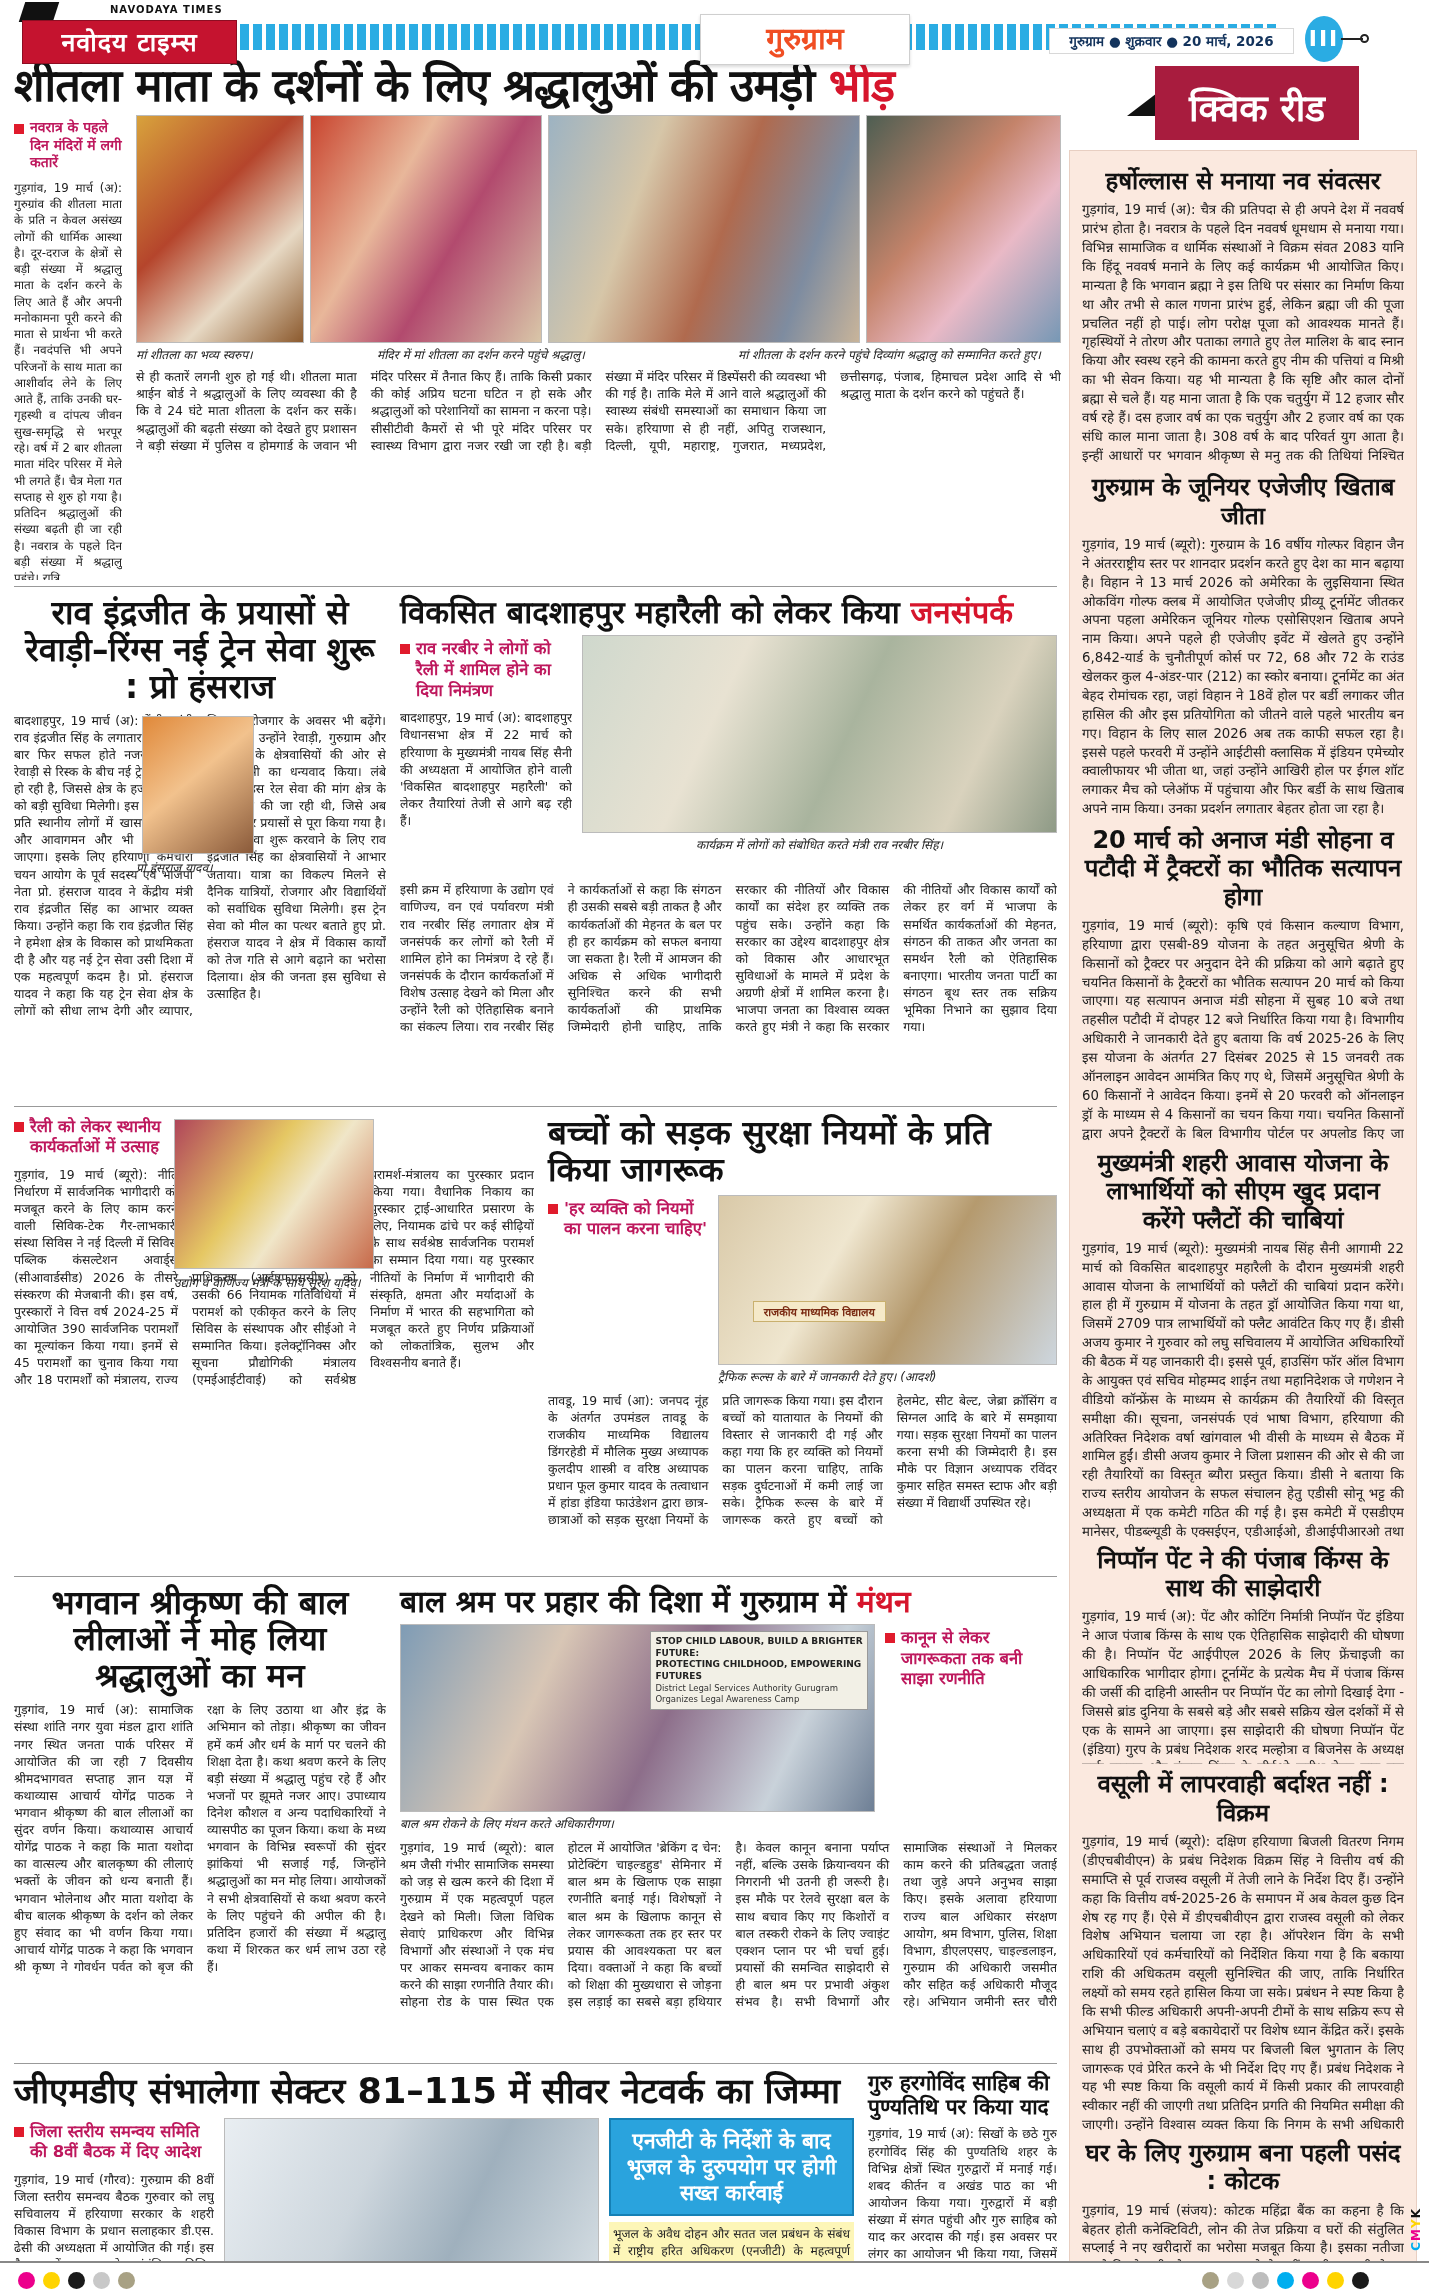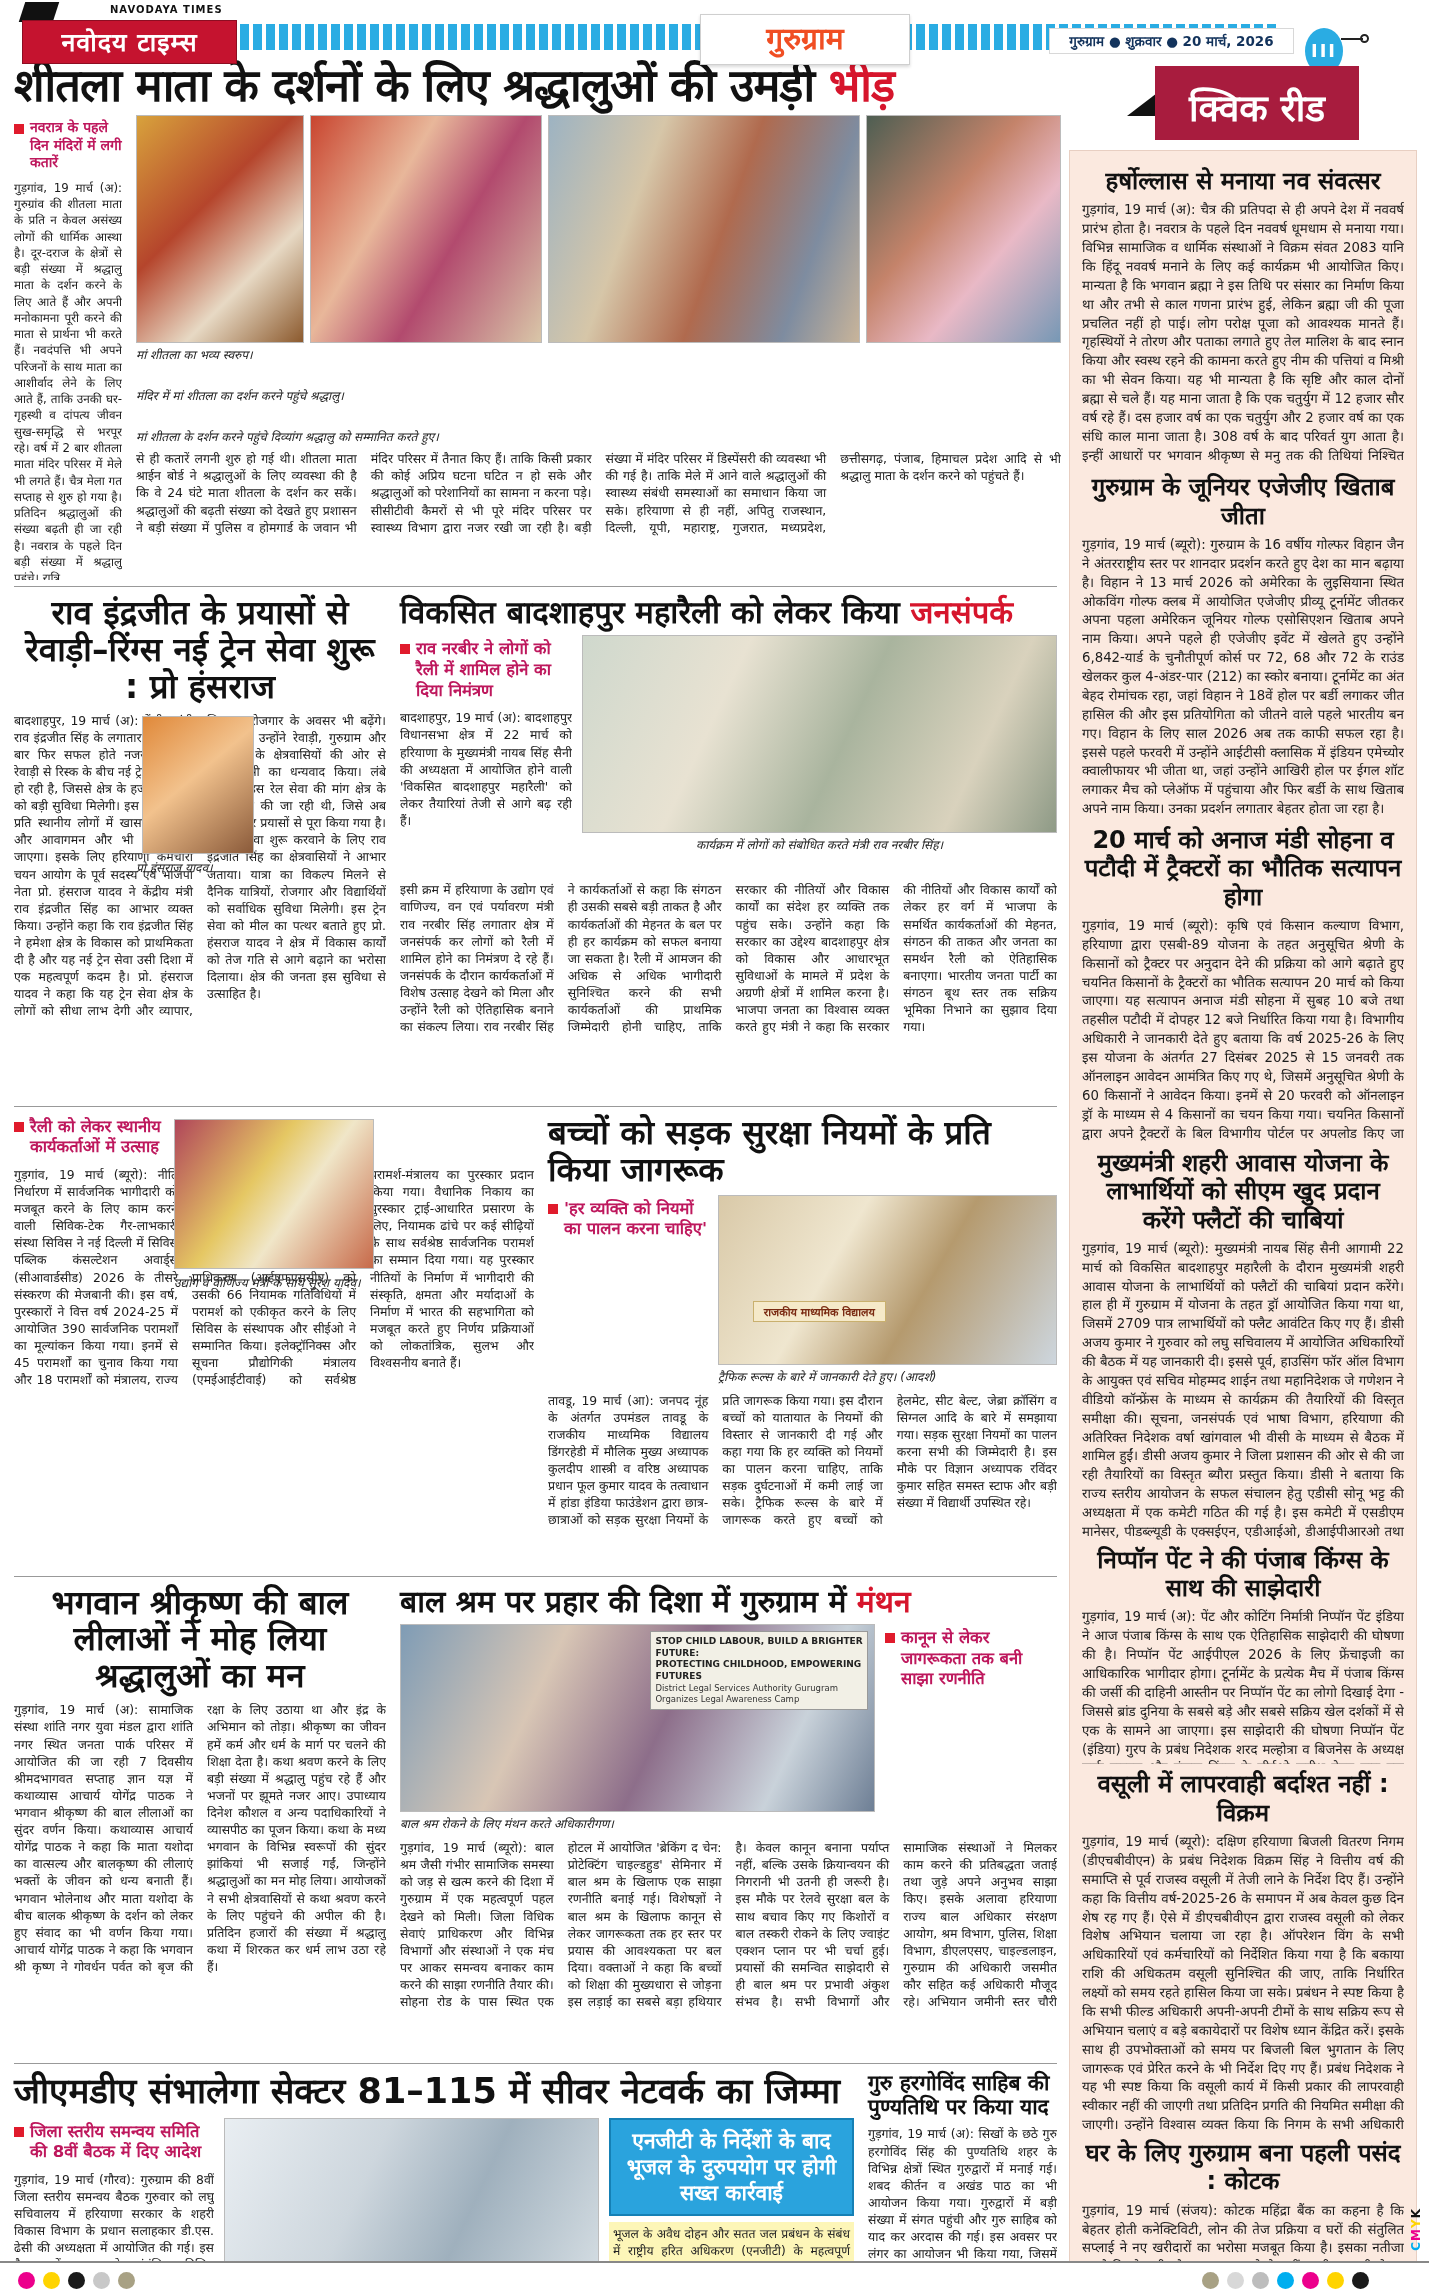--- a/index.html
+++ b/index.html
@@ -12,22 +12,22 @@
     background:repeating-linear-gradient(90deg,#2aace3 0 9px,#ffffff 9px 13px); }
   .brand-box { position:absolute; left:22px; top:20px; width:215px; background:#c5132f; color:#fff;
     font-weight:bold; font-size:25px; text-align:center; padding:3px 0 5px; letter-spacing:1px;
     border:1px solid #8d0d22; }
   .brand-small { position:absolute; left:110px; top:4px; font-size:10px; font-weight:bold; color:#111; letter-spacing:1px; }
   .brand-flag { position:absolute; left:22px; top:2px; width:34px; height:20px; background:#111; transform:skewX(-18deg); }
   .edition-box { position:absolute; left:700px; top:14px; width:210px; background:#fff; border:1px solid #cfcfcf;
     text-align:center; font-size:30px; font-weight:bold; color:#f04e23; padding:2px 0 6px; box-shadow:0 2px 3px rgba(0,0,0,.15);}
   .date-box { position:absolute; right:135px; top:28px; width:245px; background:#fff; border:1px solid #d8d8d8;
     text-align:center; font-size:13.5px; font-weight:bold; color:#13335c; padding:3px 0; }
-  .page-circle { position:absolute; right:86px; top:28px; width:38px; height:46px; border-radius:50%;
-    background:#2aace3; color:#fff; font-weight:bold; font-size:18px; text-align:center; line-height:46px; letter-spacing:2px;}
+  .page-circle { position:absolute; right:86px; top:16px; width:38px; height:46px; border-radius:50%;
+    background:#2aace3; color:#fff; font-weight:bold; font-size:22px; text-align:center; line-height:46px; letter-spacing:2px;}
   .reg-line { position:absolute; right:66px; top:38px; width:22px; height:2px; background:#222; }
   .reg-dot { position:absolute; right:60px; top:34px; width:9px; height:9px; border:2px solid #222; border-radius:50%; }
 
   
   .content { display:flex; gap:12px; padding:2px 14px 0 14px; }
   .main-col { width:1043px; flex:0 0 1043px; }
   .rail { width:348px; flex:0 0 348px; }
 
   h1.lead-h { font-size:45px; font-weight:bold; color:#111; letter-spacing:-1px; line-height:1.05; padding:2px 0 6px; }
   .accent { color:#d6152c; }
@@ -116,21 +116,21 @@
             <div class="subhead" style="font-size:14px;">नवरात्र के पहले दिन मंदिरों में लगी कतारें</div>
             <div class="body-txt clip" style="height:400px; font-size:11.8px;">गुड़गांव, 19 मार्च (अ): गुरुग्रांव की शीतला माता के प्रति न केवल असंख्य लोगों की धार्मिक आस्था है। दूर-दराज के क्षेत्रों से बड़ी संख्या में श्रद्धालु माता के दर्शन करने के लिए आते हैं और अपनी मनोकामना पूरी करने की माता से प्रार्थना भी करते हैं। नवदंपत्ति भी अपने परिजनों के साथ माता का आशीर्वाद लेने के लिए आते हैं, ताकि उनकी घर-गृहस्थी व दांपत्य जीवन सुख-समृद्धि से भरपूर रहे। वर्ष में 2 बार शीतला माता मंदिर परिसर में मेले भी लगते हैं। चैत्र मेला गत सप्ताह से शुरु हो गया है। प्रतिदिन श्रद्धालुओं की संख्या बढ़ती ही जा रही है। नवरात्र के पहले दिन बड़ी संख्या में श्रद्धालु पहुंचे। रात्रि</div>
           </div>
           <div style="flex:1;">
             <div class="row" style="gap:6px;">
               <div class="photo ph-temple1" style="width:168px; height:228px;"></div>
               <div class="photo ph-temple2" style="width:232px; height:228px;"></div>
               <div class="photo ph-crowd" style="width:312px; height:228px;"></div>
               <div class="photo ph-divyang" style="width:195px; height:228px;"></div>
             </div>
-            <div class="row" style="gap:16px;flex-direction:column;">
+            <div class="row" style="gap:1px;">
               <div class="caption" style="width:240px;">मां शीतला का भव्य स्वरुप।</div>
               <div class="caption" style="width:360px;">मंदिर में मां शीतला का दर्शन करने पहुंचे श्रद्धालु।</div>
               <div class="caption" style="flex:1;">मां शीतला के दर्शन करने पहुंचे दिव्यांग श्रद्धालु को सम्मानित करते हुए।</div>
             </div>
             <div class="body-txt cols-4 clip" style="height:128px;">से ही कतारें लगनी शुरु हो गई थी। शीतला माता श्राईन बोर्ड ने श्रद्धालुओं के लिए व्यवस्था की है कि वे 24 घंटे माता शीतला के दर्शन कर सकें। श्रद्धालुओं की बढ़ती संख्या को देखते हुए प्रशासन ने बड़ी संख्या में पुलिस व होमगार्ड के जवान भी मंदिर परिसर में तैनात किए हैं। ताकि किसी प्रकार की कोई अप्रिय घटना घटित न हो सके और श्रद्धालुओं को परेशानियों का सामना न करना पड़े। सीसीटीवी कैमरों से भी पूरे मंदिर परिसर पर स्वास्थ्य विभाग द्वारा नजर रखी जा रही है। बड़ी संख्या में मंदिर परिसर में डिस्पेंसरी की व्यवस्था भी की गई है। ताकि मेले में आने वाले श्रद्धालुओं की स्वास्थ्य संबंधी समस्याओं का समाधान किया जा सके। हरियाणा से ही नहीं, अपितु राजस्थान, दिल्ली, यूपी, महाराष्ट्र, गुजरात, मध्यप्रदेश, छत्तीसगढ़, पंजाब, हिमाचल प्रदेश आदि से भी श्रद्धालु माता के दर्शन करने को पहुंचते हैं।</div>
           </div>
         </div>
       </div>
 
       <div class="rule-b"></div>

